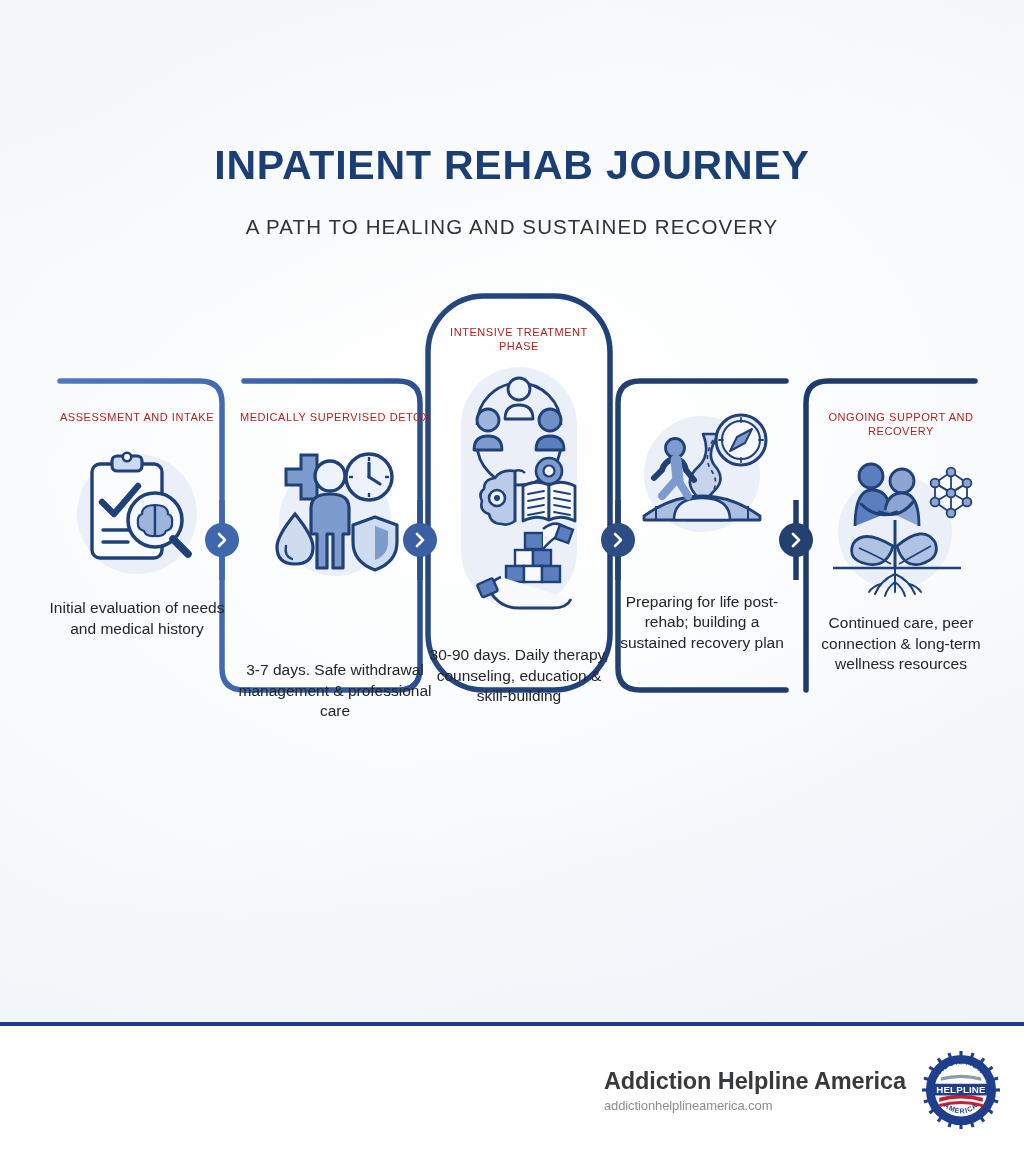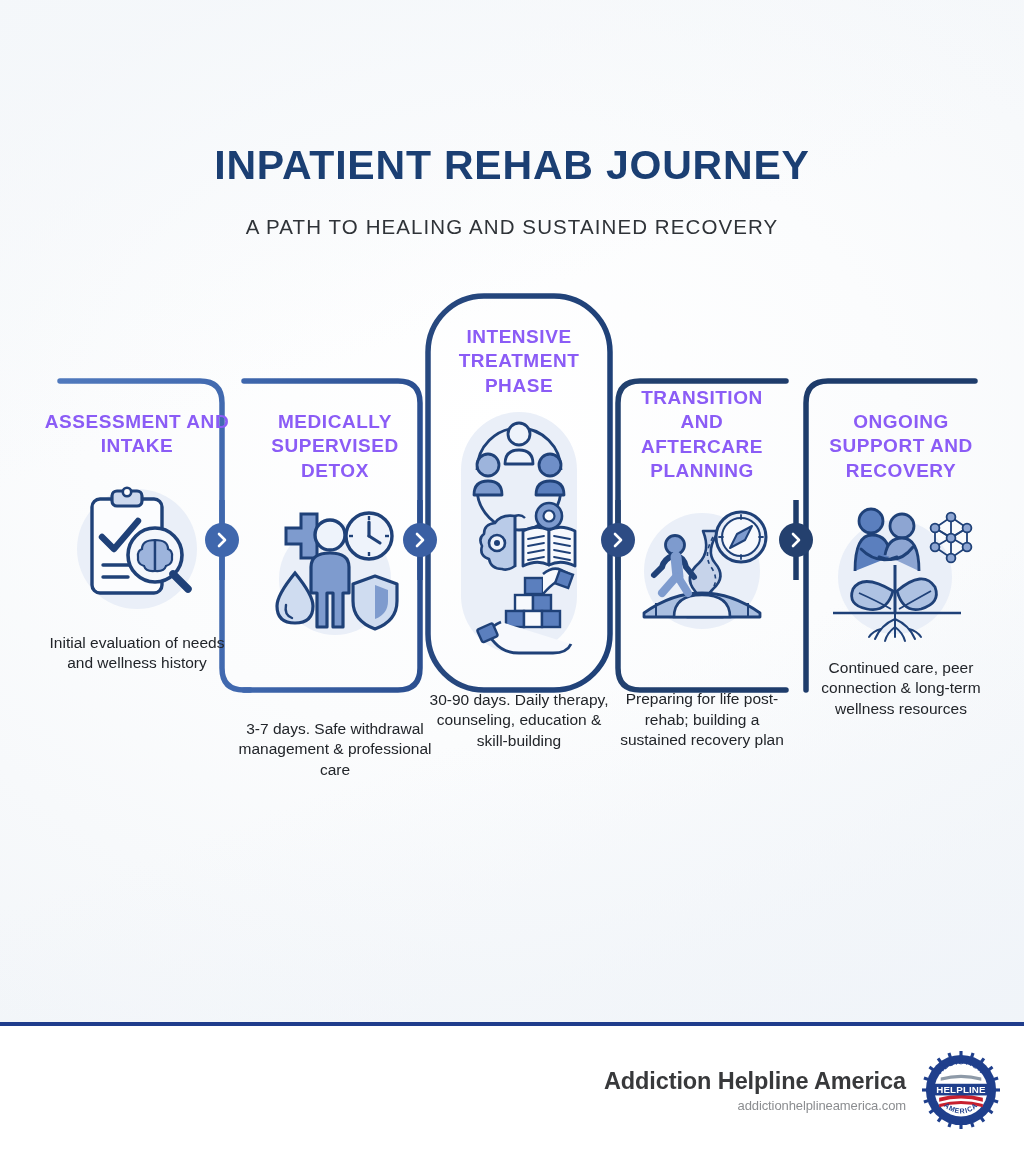--- a/index.html
+++ b/index.html
@@ -39,22 +39,22 @@
     margin-top:28px;
     font-size:20.5px; font-weight:400; letter-spacing:1.1px;
     color:#2f3338;
   }
   
   .pathlayer{ position:absolute; left:0; top:0; width:1024px; height:1024px; z-index:2; }
   
   .steps{ position:absolute; left:0; top:0; width:1024px; height:1024px; z-index:4; }
   .step{ position:absolute; text-align:center; }
   .step-title{
-    font-size:19px; font-weight:700; letter-spacing:.55px;
-    color:#8b5cf6; line-height:1.28; text-transform:uppercase;
+    font-size:11px; font-weight:400; letter-spacing:.55px;
+    color:#b91c1c; line-height:1.28; text-transform:uppercase;
   }
   .icon-wrap{ position:relative; display:flex; align-items:center; justify-content:center; }
   .step-desc{
     font-size:15.5px; color:#22252a; line-height:1.32;
   }
   
   .arrow{
     position:absolute; width:34px; height:34px; border-radius:50%;
     display:flex; align-items:center; justify-content:center; z-index:5;
   }
@@ -62,21 +62,21 @@
   .divider{
     position:absolute; left:0; top:1022px; width:1024px; height:4px;
     background:#1f3c8c; z-index:7;
   }
   .footer{
     position:absolute; left:0; top:1026px; width:1024px; height:128px;
     background:#ffffff; z-index:7;
     display:flex; align-items:center; justify-content:flex-end;
     padding-right:24px; gap:16px;
   }
-  .footer-text{ text-align:right; }
+  .footer-text{ }
   .brand{ font-size:23.5px; font-weight:700; color:#38393b; letter-spacing:-.1px; }
   .brandurl{ font-size:13px; color:#8b8d90; margin-top:3px; letter-spacing:-.1px; }
   .badge{ width:78px; height:78px; flex:0 0 78px; }
 </style>
 </head>
 <body>
 
 <div id="stage">
 
   <div class="canvas"></div>
@@ -147,21 +147,21 @@
             <circle cx="93" cy="82" r="27" fill="#f4f7fc" stroke="#1f4178" stroke-width="3.6"></circle>
             <g fill="#9db4dc" stroke="#1f4178" stroke-width="2.2">
               <path d="M 93 67 q -13 0 -13 9 q -5 2 -4 8 q -1 7 6 9 q 2 6 11 5 z"></path>
               <path d="M 93 67 q 13 0 13 9 q 5 2 4 8 q 1 7 -6 9 q -2 6 -11 5 z"></path>
             </g>
             <line x1="93" y1="68" x2="93" y2="98" stroke="#1f4178" stroke-width="2.2"></line>
             <line x1="111" y1="101" x2="126" y2="116" stroke="#1f4178" stroke-width="7.5" stroke-linecap="round"></line>
           </g>
         </svg>
       </div>
-      <div class="step-desc" style="margin-top:10px;">Initial evaluation of needs and wellness history</div>
+      <div class="step-desc" style="margin-top:10px;">Initial evaluation of needs and medical history</div>
     </div>
 
     <div class="step" style="left:236px; top:410px; width:198px;">
       <div class="step-title">MEDICALLY SUPERVISED DETOX</div>
       <div class="icon-wrap" style="height:150px; margin-top:14px;">
         <svg width="150" height="150" viewBox="0 0 150 150">
           <circle cx="75" cy="82" r="56" fill="#eaeff8"></circle>
 
           <g>
             <path d="M 26 31 h 15 v -14 h 16 v 14 h 15 v 16 h -15 v 14 h -16 v -14 h -15 z" fill="#7e9bce" stroke="#1f4178" stroke-width="3"></path>
@@ -255,21 +255,20 @@
             </g>
             <path d="M 62 208 q -10 4 -14 12 l 8 9 q 9 10 24 10 l 34 0 q 14 0 18 -9" fill="#f7f9fd" stroke="#1f4178" stroke-width="2.8" stroke-linejoin="round"></path>
             <rect x="40" y="212" width="17" height="14" rx="2" fill="#5b7fbe" stroke="#1f4178" stroke-width="2.4" transform="rotate(-24 48 219)"></rect>
           </g>
         </svg>
       </div>
       <div class="step-desc" style="margin-top:32px;">30-90 days. Daily therapy, counseling, education &amp; skill-building</div>
     </div>
 
     <div class="step" style="left:618px; top:386px; width:168px;">
-      <div class="step-title">TRANSITION AND AFTERCARE PLANNING</div>
       <div class="icon-wrap" style="height:150px; margin-top:10px;">
         <svg width="160" height="150" viewBox="0 0 160 150">
           <circle cx="80" cy="78" r="58" fill="#eaeff8"></circle>
 
           <g>
             <path d="M 97 38 q -14 20 -4 32 q 12 14 -2 26 q -12 12 10 22 l 0 6 l -36 0 q 18 -14 8 -26 q -12 -14 4 -28 q 12 -12 4 -32 z" fill="#c6d3ea" stroke="#1f4178" stroke-width="2.6" stroke-linejoin="round"></path>
             <path d="M 91 44 q -10 18 -2 30 q 10 14 -2 26" fill="none" stroke="#1f4178" stroke-width="1.6" stroke-dasharray="4 4"></path>
           </g>
 
           <g>

